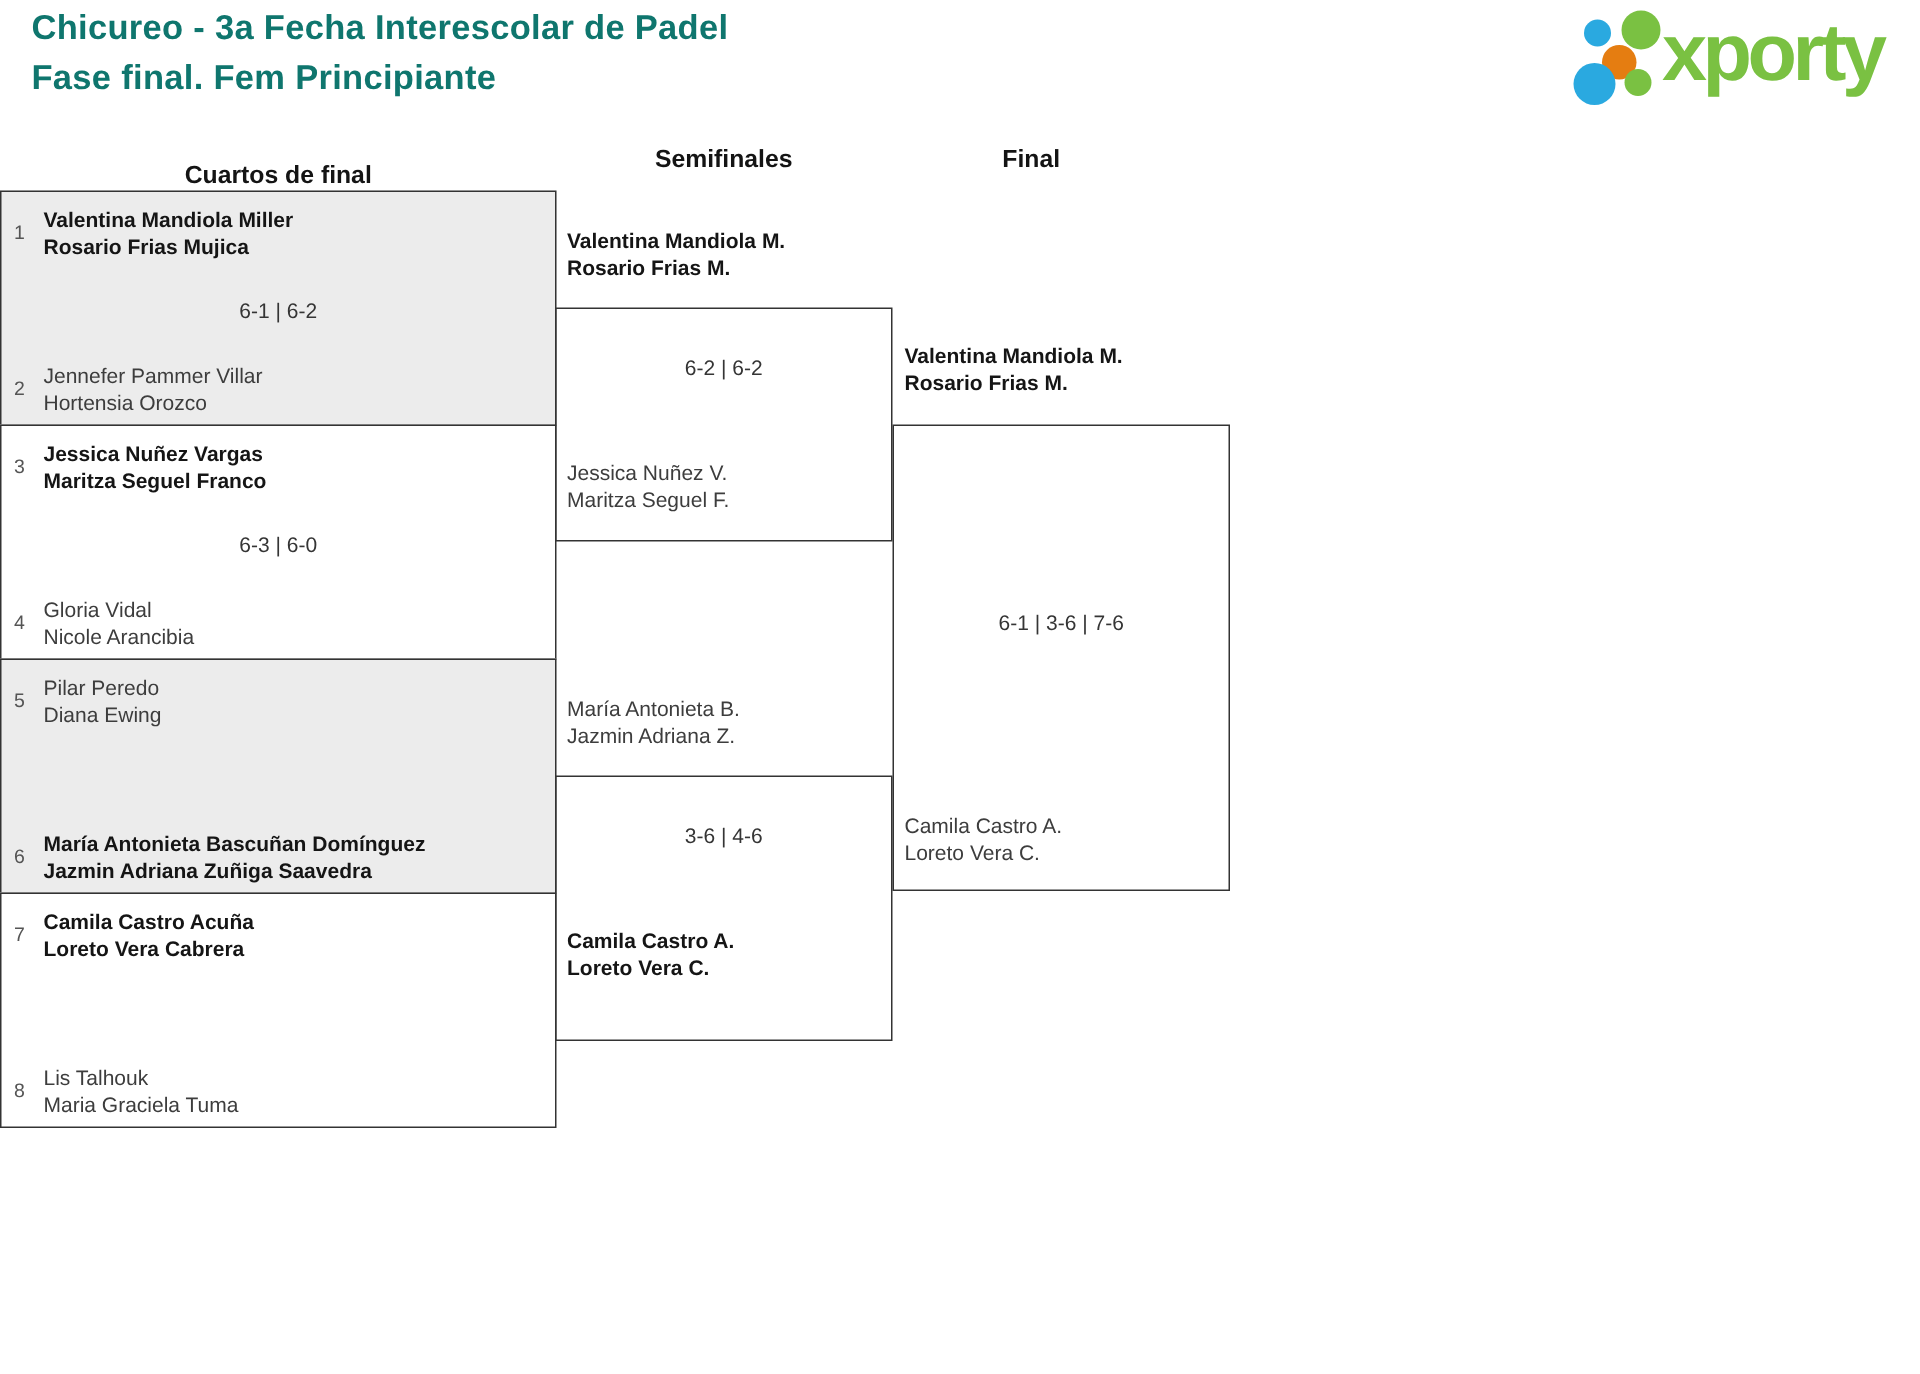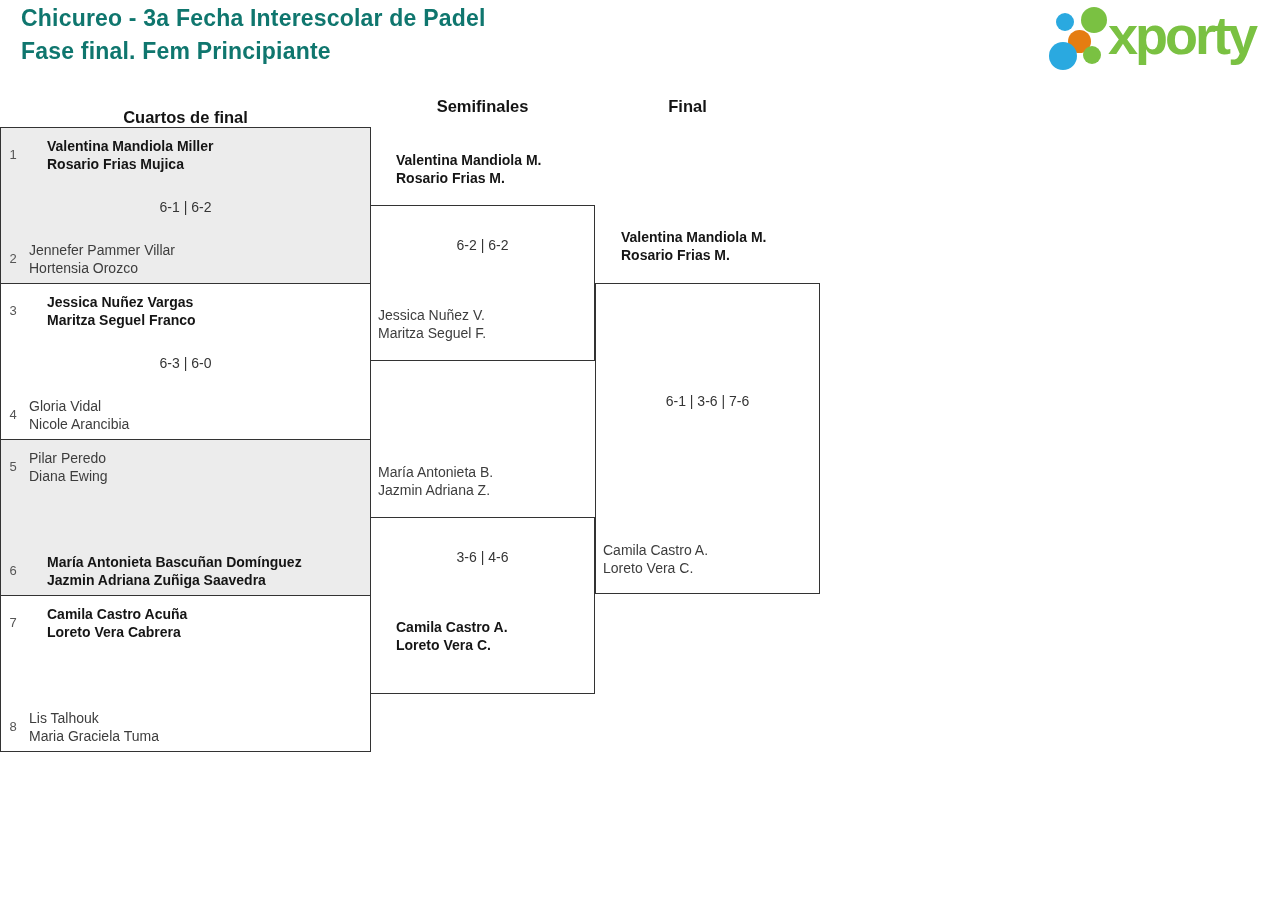--- a/index.html
+++ b/index.html
@@ -31,32 +31,32 @@
   .box   { position:absolute; border:1px solid #333; background:#fff; }
   .shade { background:#ececec; }
   .qf  { left:0; width:371px; height:157px; }
   .qf1 { top:127px; } .qf2 { top:283px; } .qf3 { top:439px; } .qf4 { top:595px; }
   .sf  { left:370px; width:225px; background:transparent; }
   .sf1 { top:205px; height:156px; } .sf2 { top:517px; height:177px; }
   .fin { left:595px; top:283px; width:225px; height:311px; background:transparent; }
 
   
   .team  { position:absolute; font-size:14px; line-height:18px; color:#3d3d3d; font-weight:400; }
-  .team.win { font-weight:700; color:#151515;margin-left:18px; }
+  .team.win { font-weight:700; color:#151515; }
   .t-qtop { left:28px; top:9px; }
   .t-qbot { left:28px; top:113px; }
   .t-above  { left:7px; top:-55px; }
   .t-inside { left:7px; top:100px; }
   .fin .t-above  { top:-56px; }
   .fin .t-inside { top:257px; }
   .score { position:absolute; left:0; width:100%; text-align:center; font-size:14px;
            line-height:16px; color:#353535; }
   .sc-qf  { top:71px; }
   .sc-sf  { top:31px; }
-  .sc-fin { top:109px; }
+  .sc-fin { top:123px; }
   .seed { position:absolute; left:1px; width:22px; text-align:center; font-size:13px;
           line-height:14px; color:#555; }
   .s-top { top:20px; } .s-bot { top:124px; }
 </style>
 </head>
 <body>
 
 <div class="stage">
 
   <div class="title">

